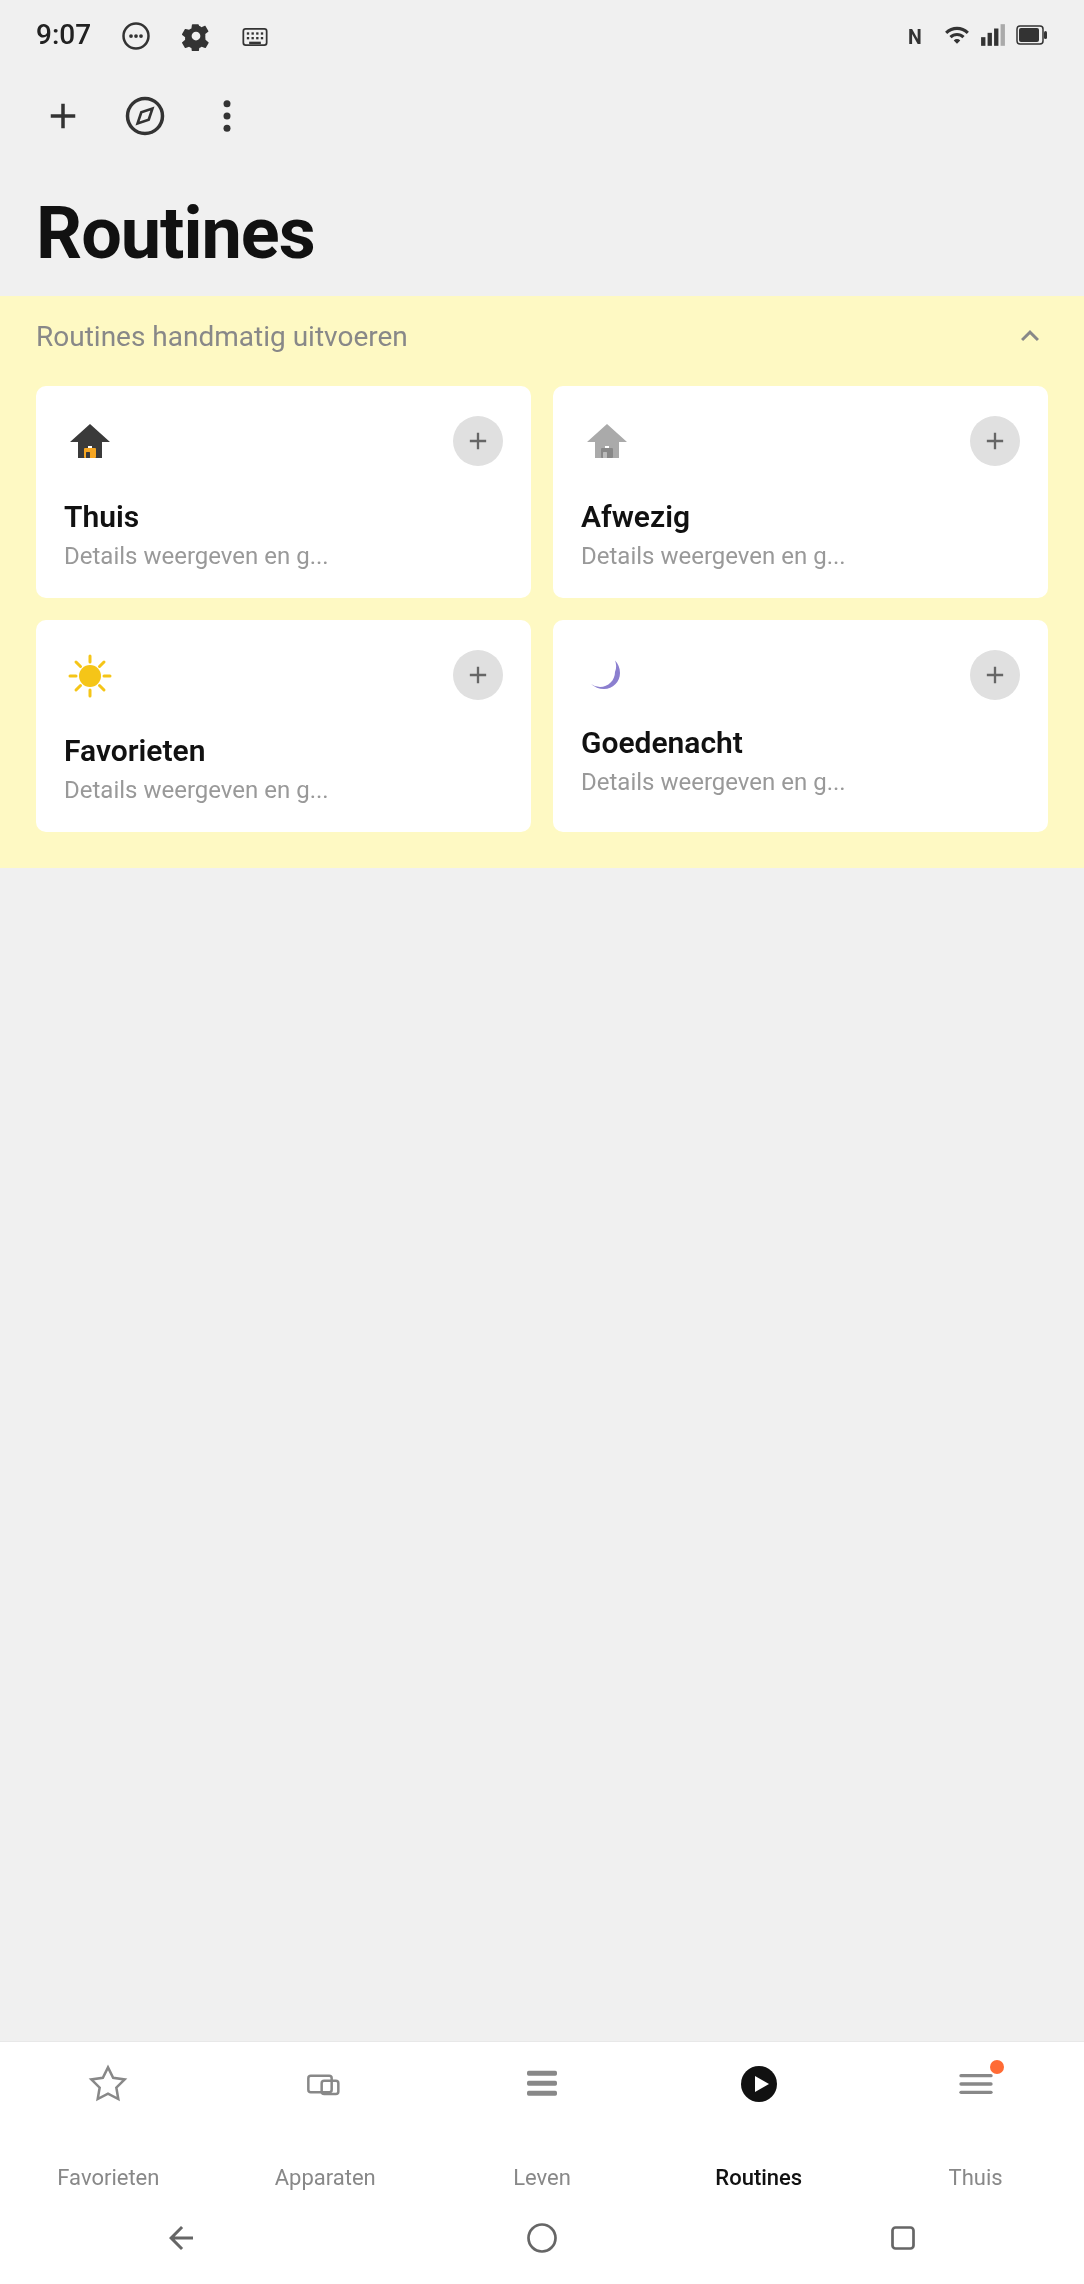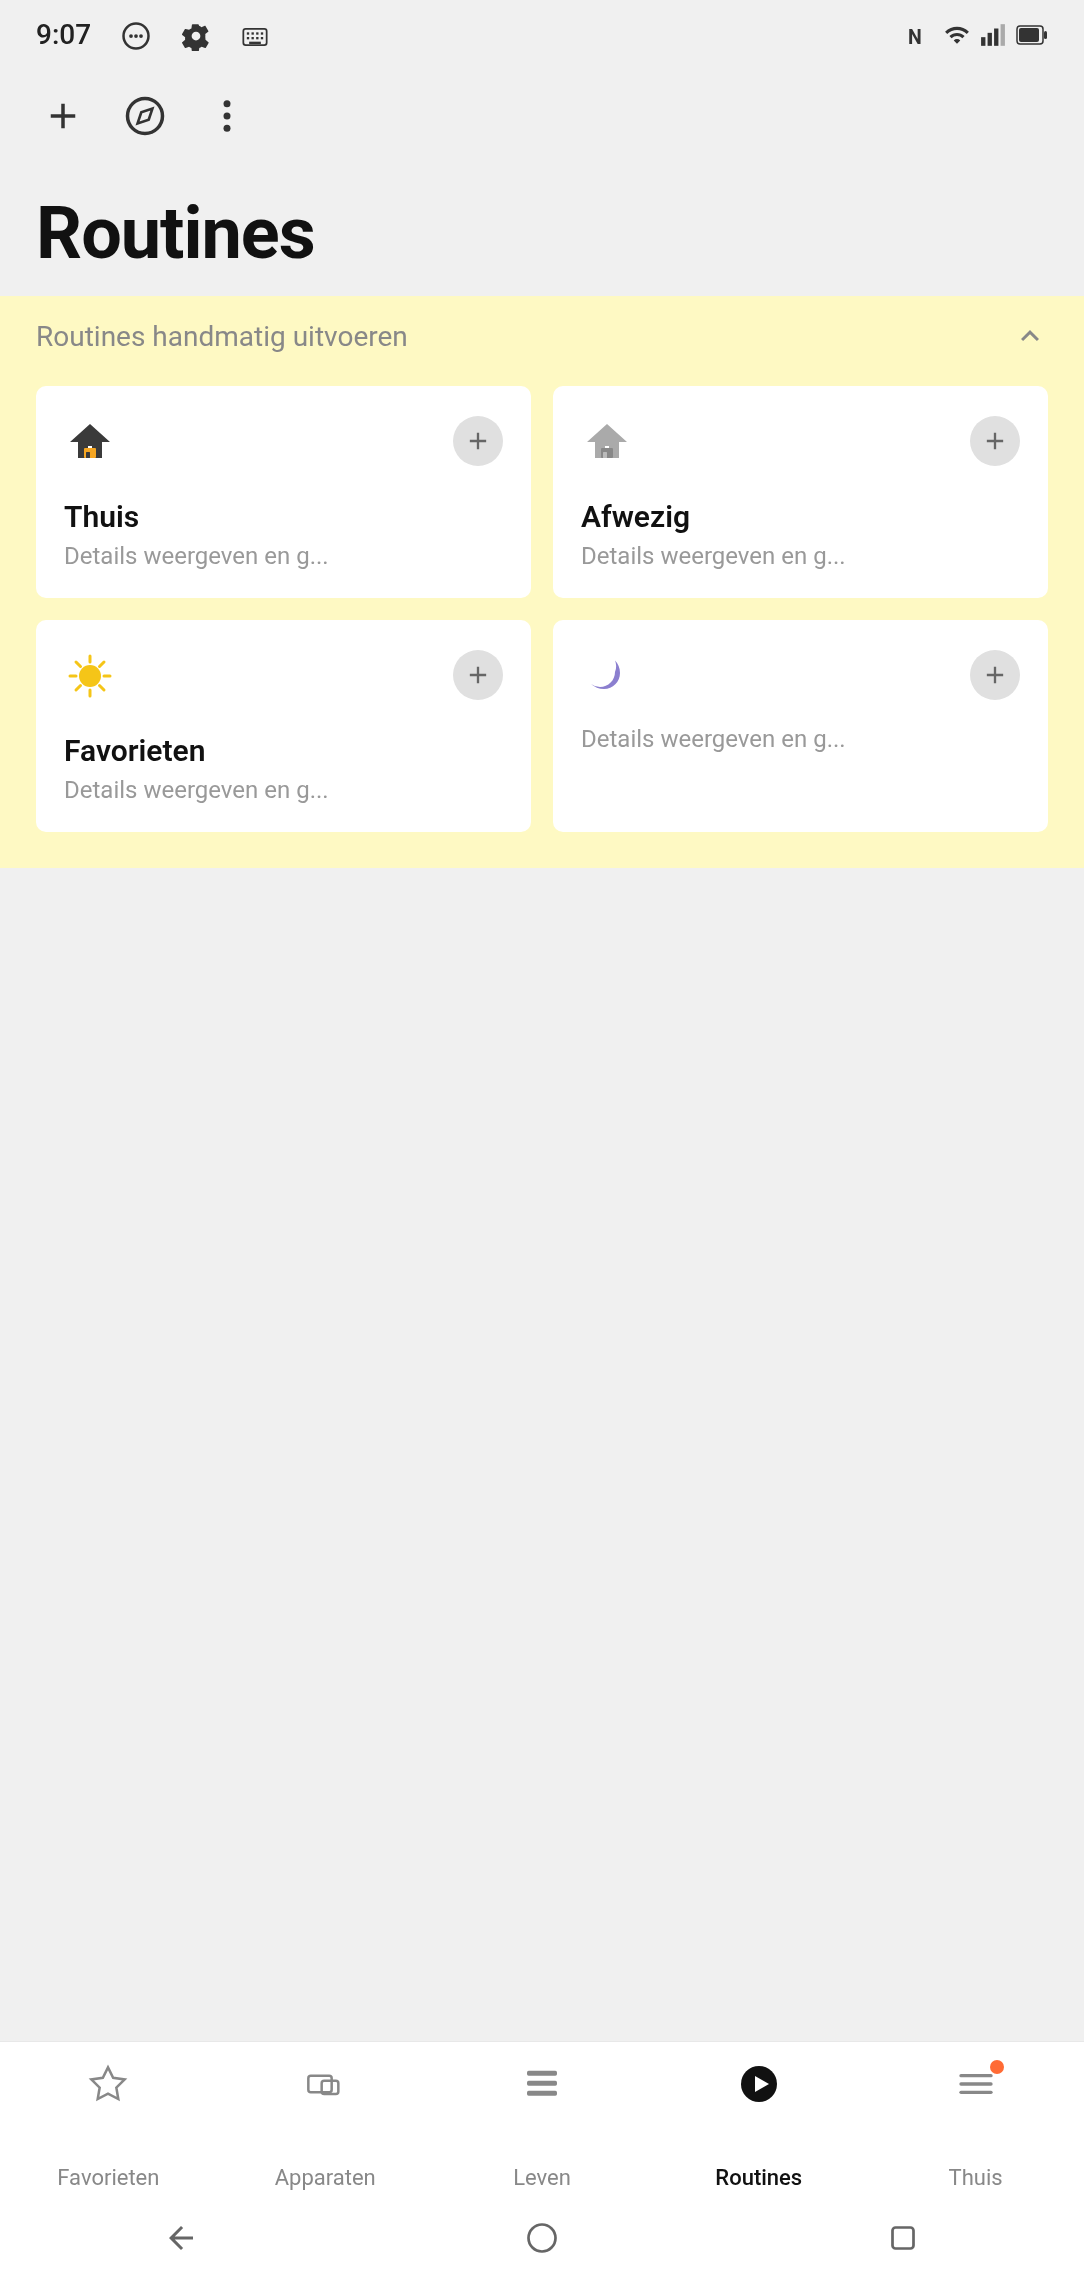--- a/index.html
+++ b/index.html
@@ -411,20 +411,21 @@
           <svg class="moon-icon" viewBox="0 0 44 44">
             <path d="M34 22c0 8.284-6.716 15-15 15a14.963 14.963 0 01-9-3C13.5 37 18 39 23 39c8.836 0 16-7.164 16-16 0-5-2-9.5-5-12.5A15 15 0 0134 22z" fill="#8b7fcf"></path>
           </svg>
         </div>
         <div class="add-btn">
           <svg viewBox="0 0 24 24">
               <path d="M19 13h-6v6h-2v-6H5v-2h6V5h2v6h6v2z" fill="#666"></path>
             </svg>
         </div>
       </div>
+      <div class="routine-name">Goedenacht</div>
       <div class="routine-desc">Details weergeven en g...</div>
     </div>
 
   </div>
 </div>
 
 <div class="bottom-wrapper">
   <div class="app-nav">
 
     <div class="nav-item">

